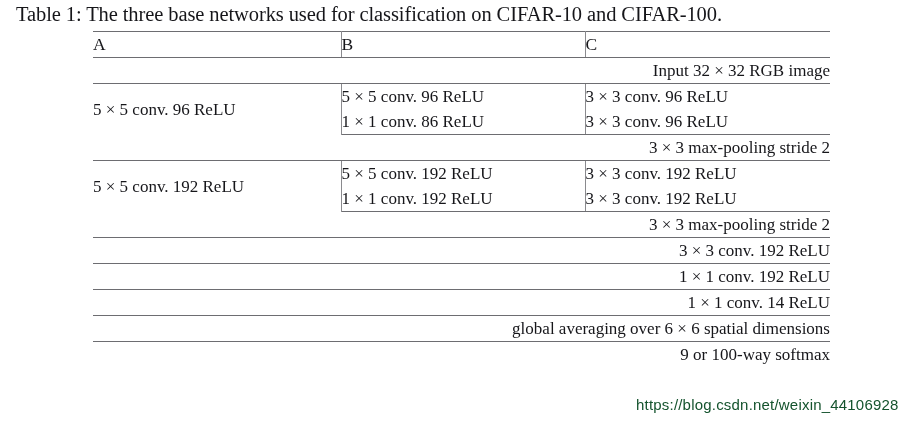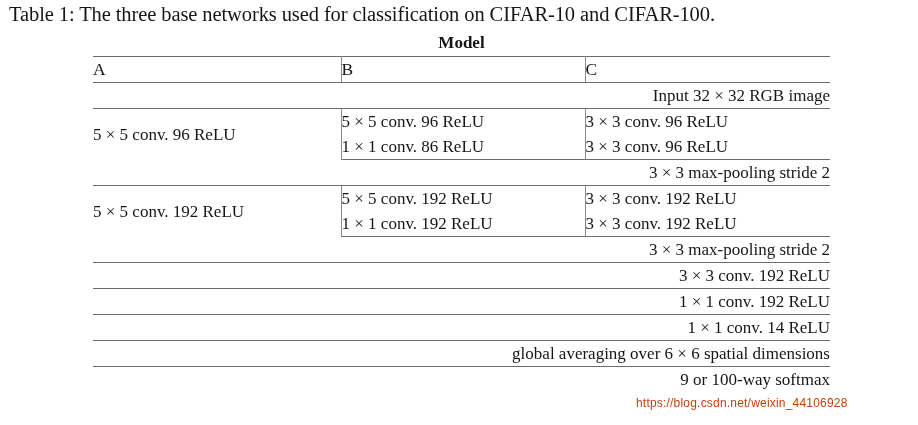--- a/index.html
+++ b/index.html
@@ -13,21 +13,21 @@
     position: relative;
     overflow: hidden;
     font-family: "Liberation Serif", "DejaVu Serif", serif;
     color: #16161a;
     -webkit-font-smoothing: antialiased;
   }
 
   
   #caption {
     position: absolute;
-    left: 9px;
+    left: 16px;
     top: 1px;
     font-size: 20.5px;
     line-height: 26px;
     white-space: nowrap;
     letter-spacing: -0.1px;
   }
 
   
   #table-block {
     position: absolute;
@@ -75,34 +75,33 @@
   .hdr { font-size: 17.5px; }
 
   .tall { height: 50px; vertical-align: top; line-height: 26px; }
 
   
   #watermark {
     position: absolute;
     left: 636px;
     top: 396px;
     font-family: "Liberation Sans", "DejaVu Sans", sans-serif;
-    font-size: 12px;
-    color: #c2410c;
+    font-size: 15px;
+    color: #14532d;
     white-space: nowrap;
     letter-spacing: 0.2px;
   }
 </style>
 </head>
 <body>
 
 <div id="caption">Table 1: The three base networks used for classification on CIFAR-10 and CIFAR-100.</div>
 
 <div id="table-block">
 
-  <div id="model-head">Model</div>
 
   <table id="base-networks">
     <colgroup>
       <col class="c-a">
         <col class="c-b">
         <col class="c-c">
     </colgroup>
     <tbody>
 
       <tr>

